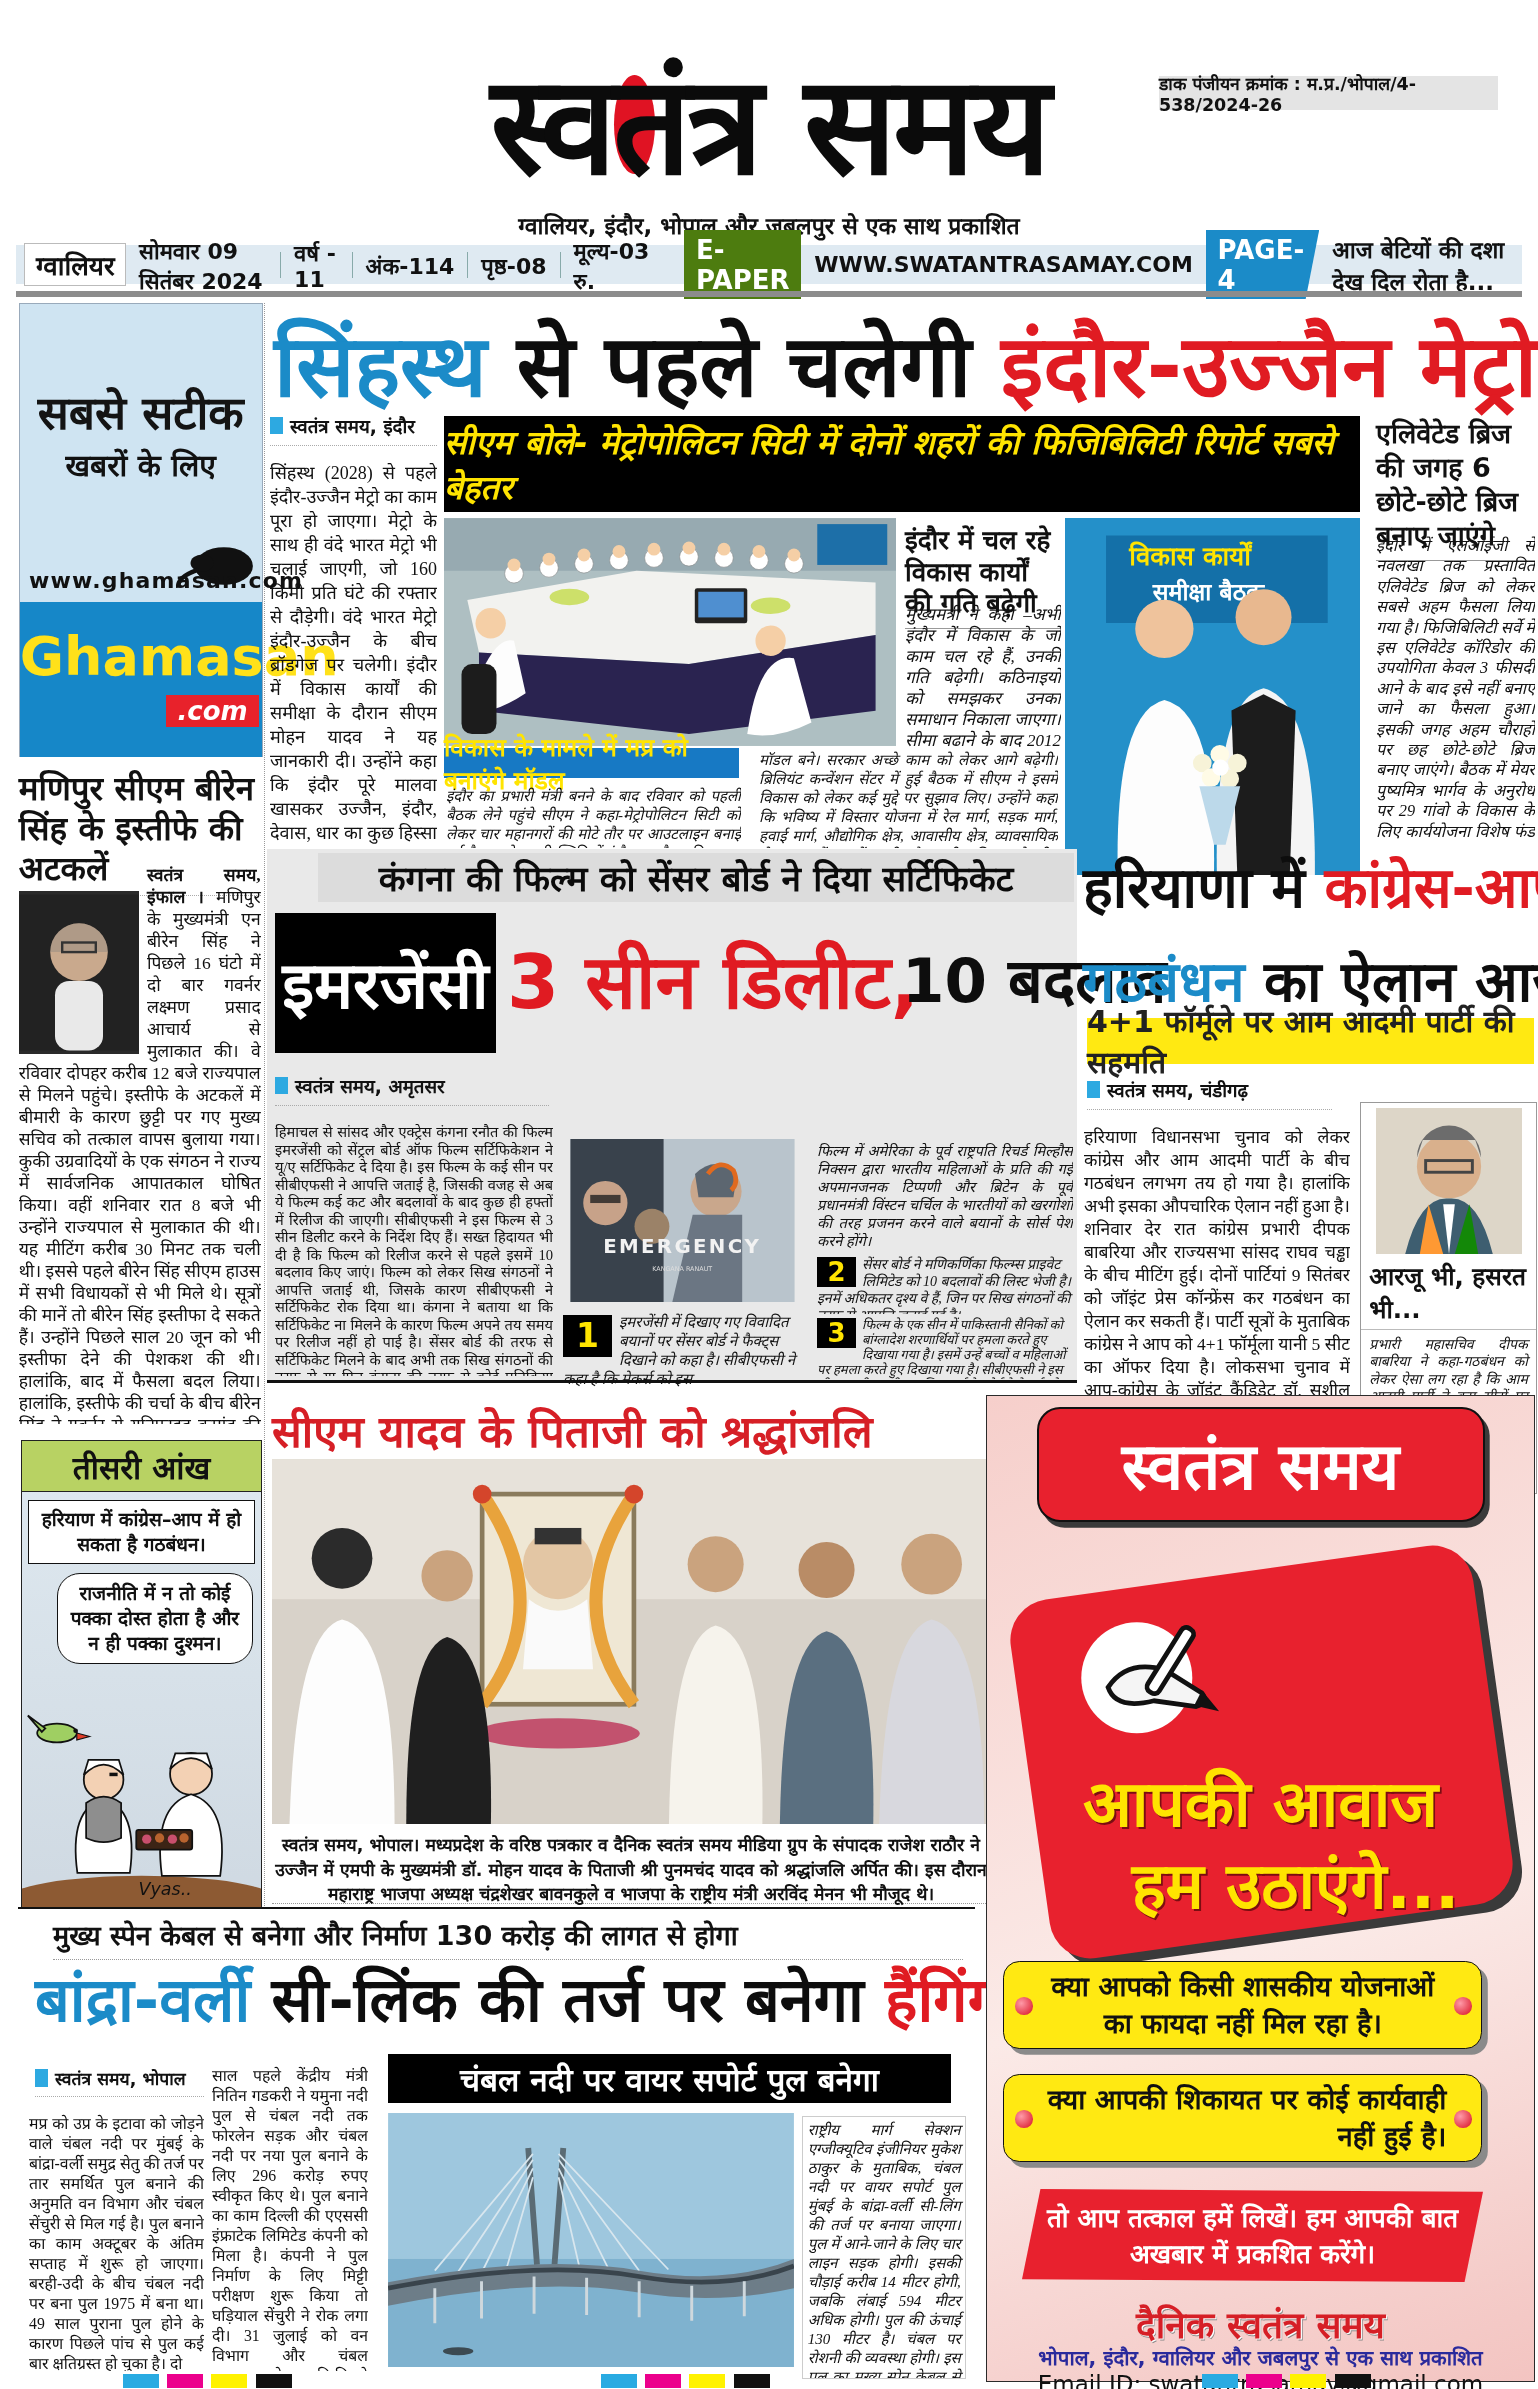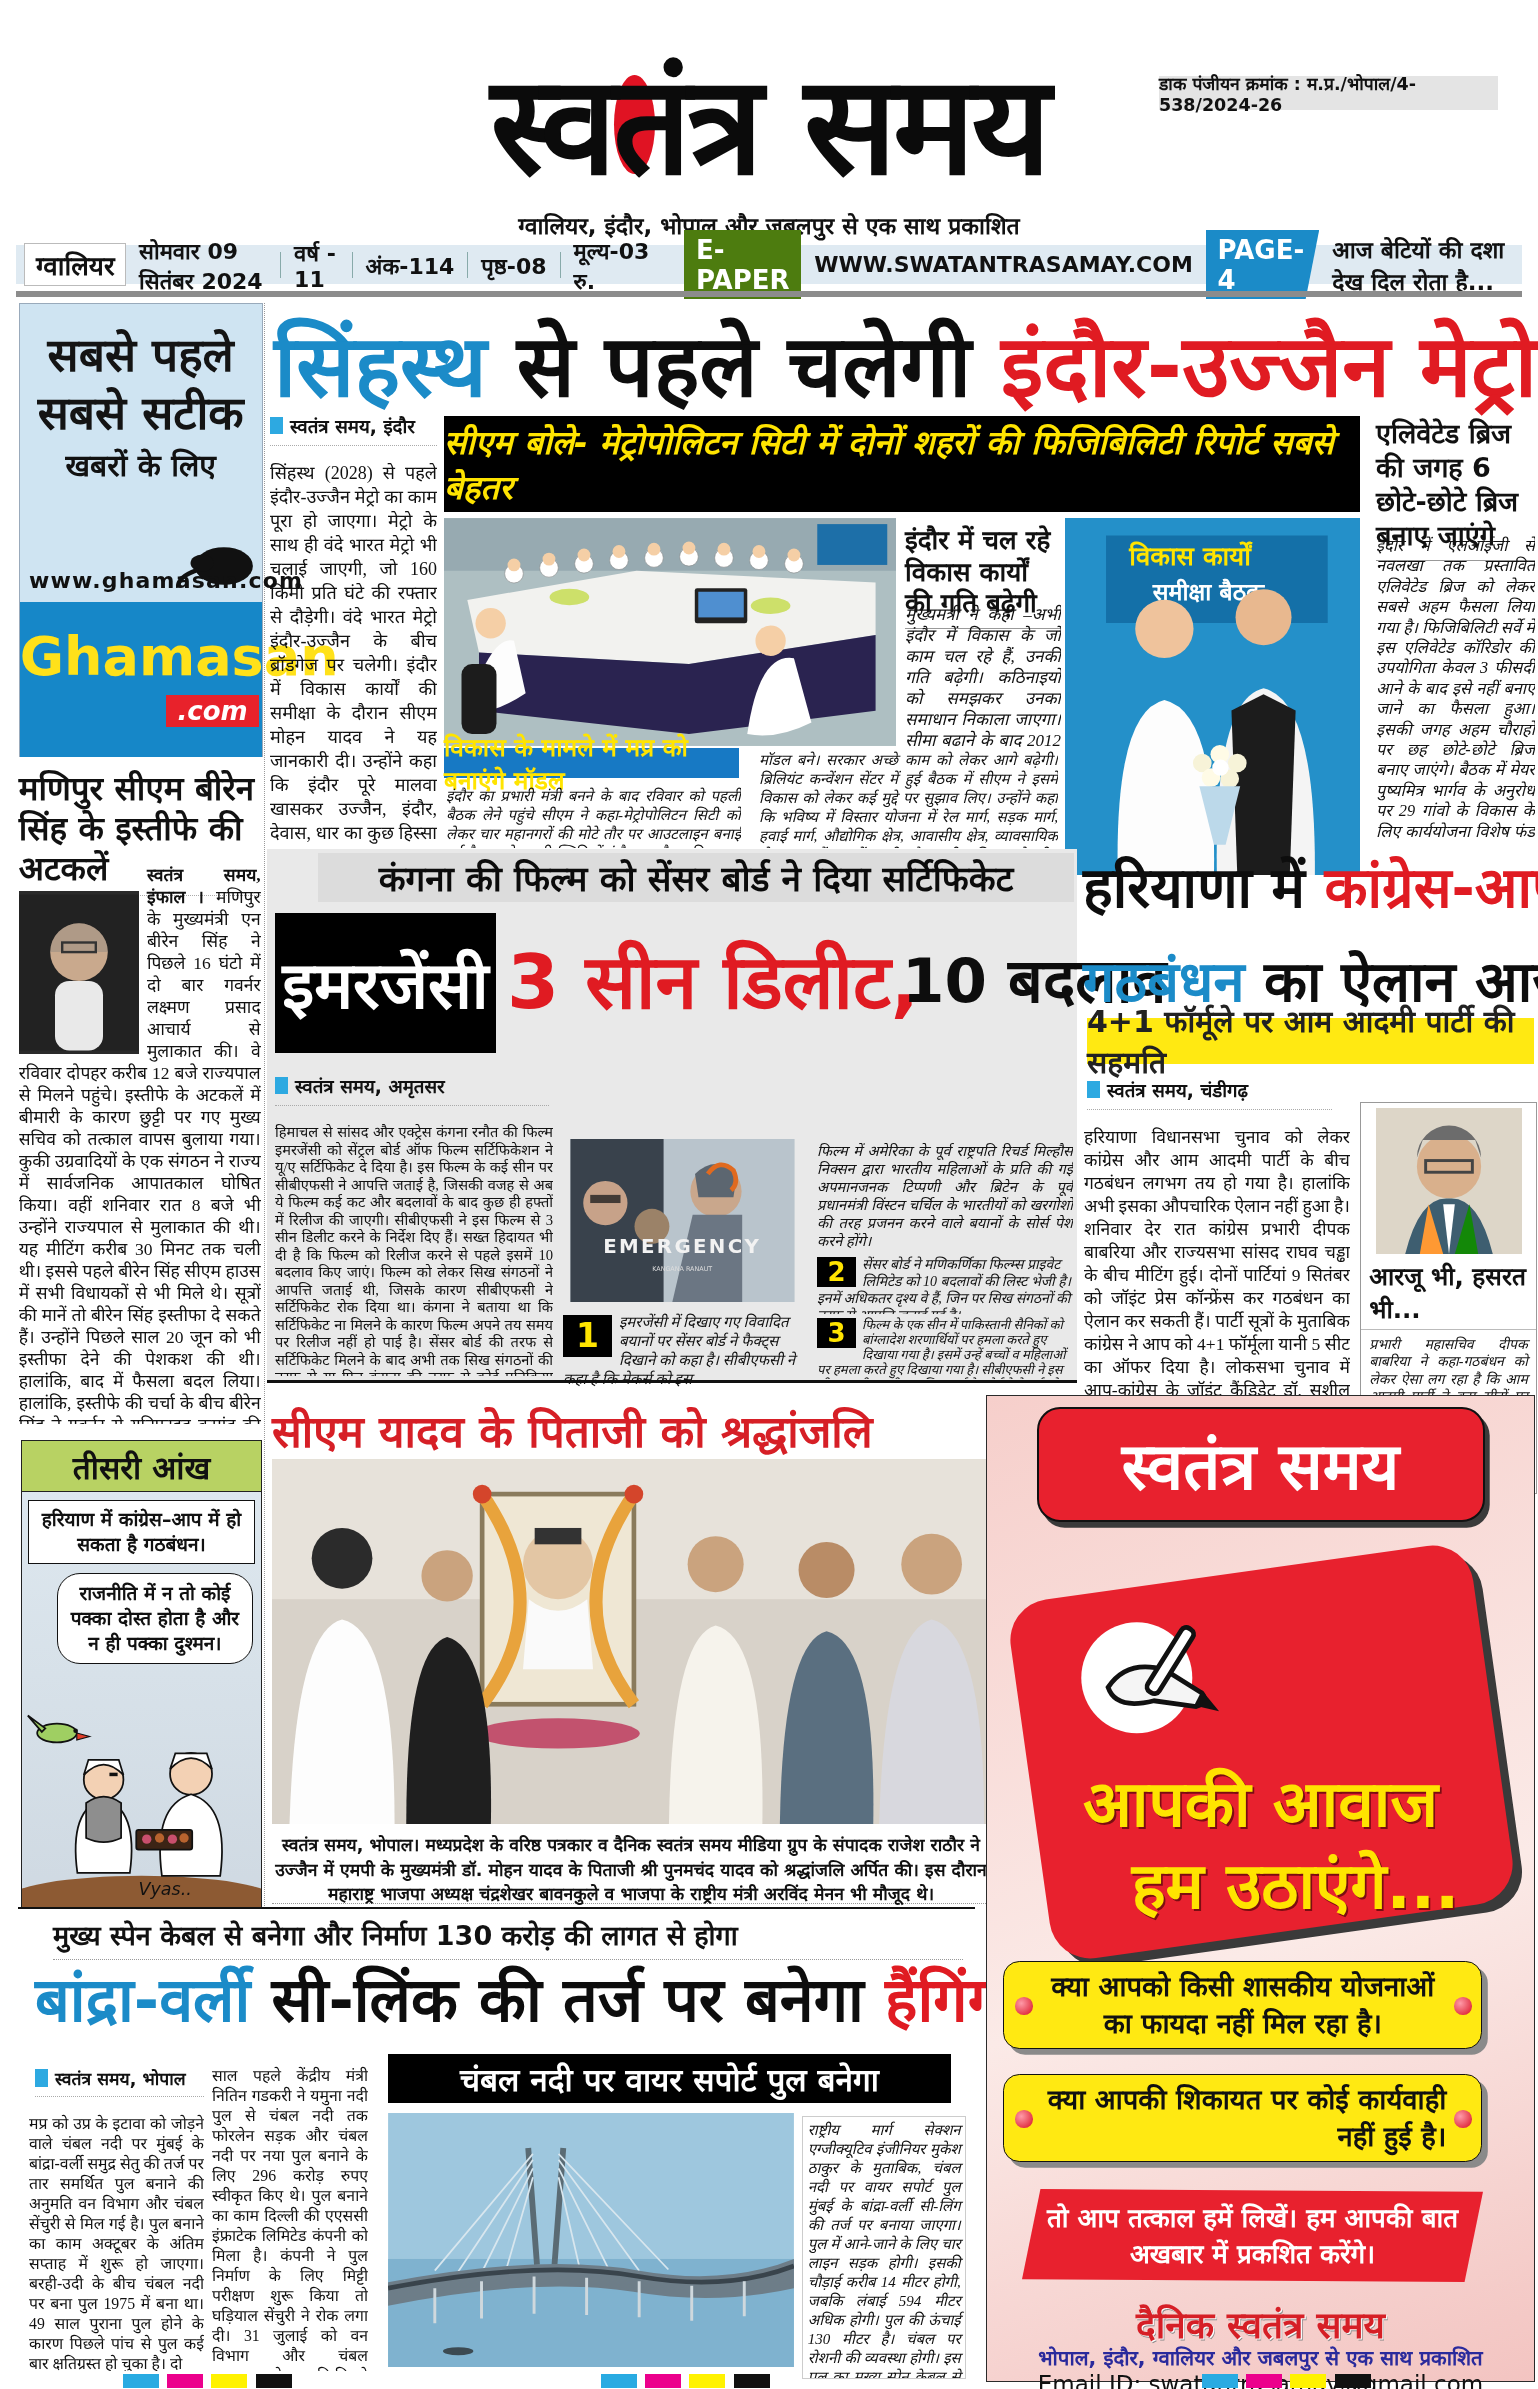--- a/index.html
+++ b/index.html
@@ -44,21 +44,20 @@
     <span style="font-size:22px;">WWW.SWATANTRASAMAY.COM</span>
     <span style="background:#1b8bc8;color:#fff;padding:4.7px 15px 4.7px 11.7px;font-size:26px;clip-path:polygon(0 0,100% 0,88% 100%,0 100%);">PAGE- 4</span>
     <span style="font-size:23px;">आज बेटियों की दशा देख दिल रोता है...</span>
   </div>
   <div class="abs" style="left:16.3px;top:291px;width:1506px;height:5.8px;background:#8c8c8c;"></div>
 
   <div class="vline" style="left:264px;top:303px;height:1605px;border-left:1.2px dotted #999;"></div>
 
   <div class="abs" style="left:18.7px;top:303px;width:242px;height:452px;border:0.6px solid #9ab;">
     <div style="position:absolute;inset:0;background:#cfe4f2;"></div>
-    <div class="abs b" style="left:0;top:17.5px;width:242px;text-align:center;font-size:46px;color:#141414;">सबसे पहले</div>
     <div class="abs b" style="left:0;top:76px;width:242px;text-align:center;font-size:46px;color:#141414;">सबसे सटीक</div>
     <div class="abs b" style="left:0;top:140px;width:242px;text-align:center;font-size:30px;">खबरों के लिए</div>
 
     <svg class="abs" viewBox="0 0 120 80" style="left:149px;top:233px;width:88px;height:58px;">
       <ellipse cx="75" cy="40" rx="40" ry="26" fill="#111"></ellipse>
       <ellipse cx="45" cy="36" rx="16" ry="12" fill="#111"></ellipse>
       <path d="M40 45 Q10 55 12 70" stroke="#111" stroke-width="6" fill="none"></path>
     </svg>
     <div class="abs b" style="left:9.3px;top:264px;font-size:22px;letter-spacing:1.2px;">www.ghamasan.com</div>
     <div class="abs" style="left:0;top:298px;width:242px;height:155px;background:#1687c8;">

